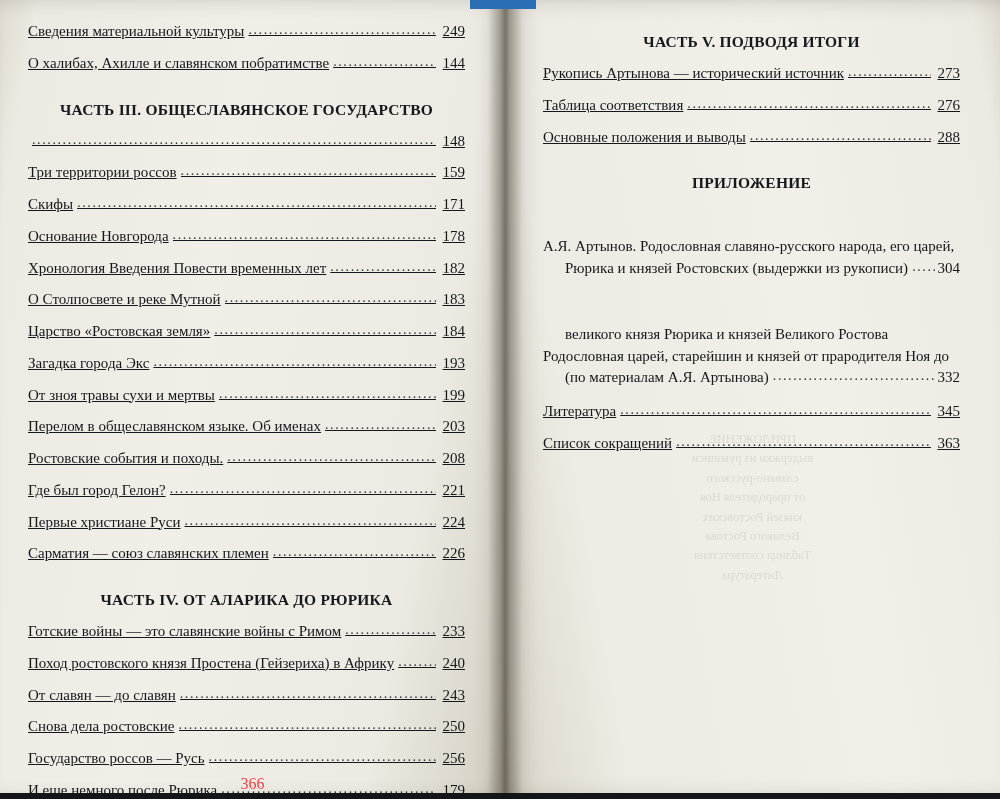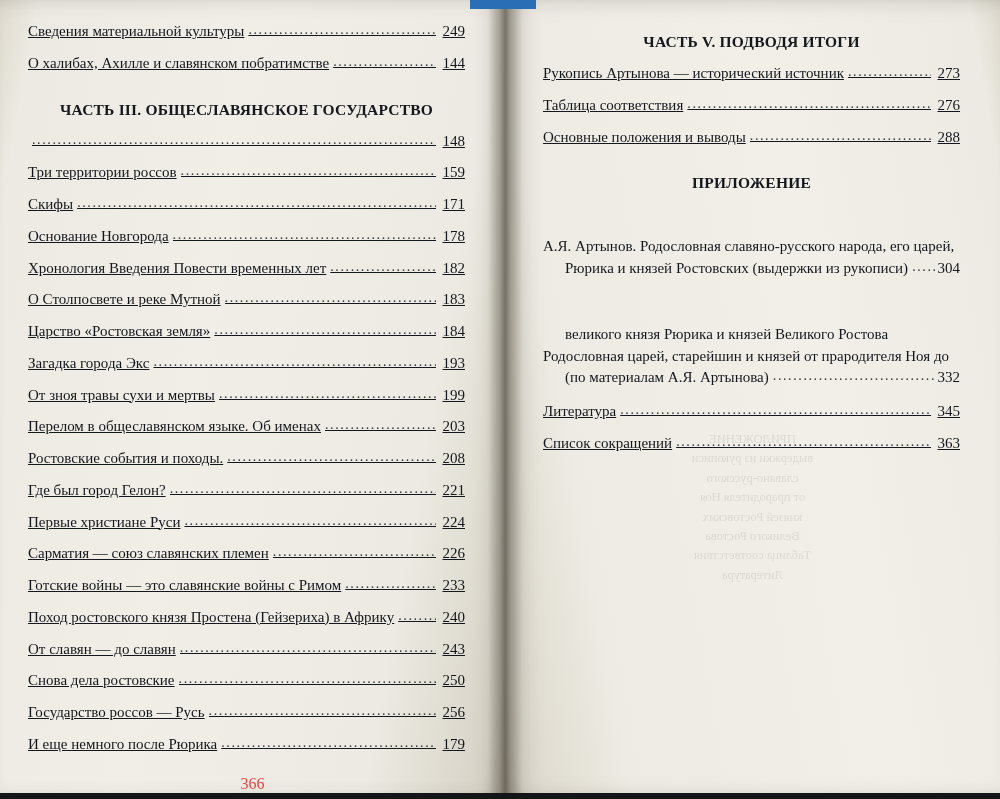--- a/index.html
+++ b/index.html
@@ -269,20 +269,21 @@
       <span class="title">Первые христиане Руси</span>
       <span class="dots">........................................................................................................</span>
       <span class="page">224</span>
     </div>
     <div class="entry">
       <span class="title">Сарматия — союз славянских племен</span>
       <span class="dots">........................................................................................................</span>
       <span class="page">226</span>
     </div>
 
+    <div class="part-heading">ЧАСТЬ IV. ОТ АЛАРИКА ДО РЮРИКА</div>
 
     <div class="entry">
       <span class="title">Готские войны — это славянские войны с Римом</span>
       <span class="dots">........................................................................................................</span>
       <span class="page">233</span>
     </div>
     <div class="entry">
       <span class="title">Поход ростовского князя Простена (Гейзериха) в Африку</span>
       <span class="dots">........................................................................................................</span>
       <span class="page">240</span>

